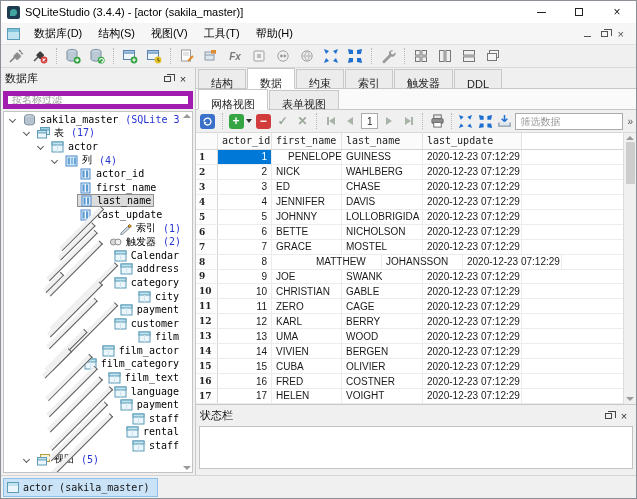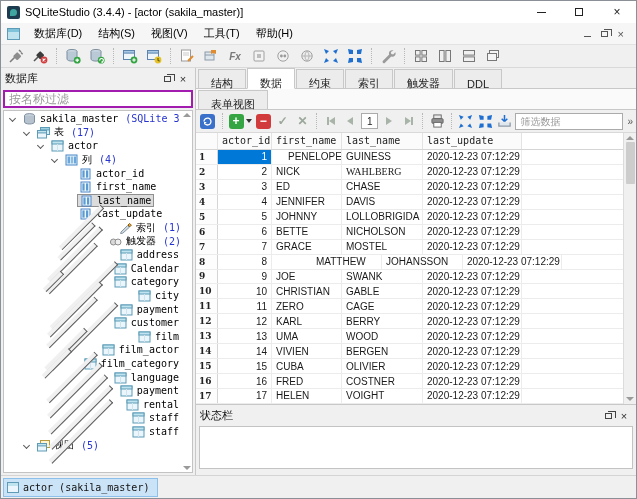--- a/index.html
+++ b/index.html
@@ -36,21 +36,21 @@
   .main { flex:1 1 auto; display:flex; min-height:0; }
 
   
   .left-panel { width:195px; flex:0 0 auto; display:flex; flex-direction:column; border-right:1px solid #c8c8c8; background:#f0f0f0; }
   .panel-header { height:21px; display:flex; align-items:center; padding:0 4px; font-size:11px; color:#111; flex:0 0 auto; }
   .panel-header .ph-title { flex:1; }
   .ph-btn { width:16px; height:16px; display:flex; align-items:center; justify-content:center; color:#333; font-size:11px; }
   .g-float { width:7px; height:6px; border:1px solid #444; position:relative; display:inline-block; }
   .g-float::before{ content:""; position:absolute; left:2px; top:-3px; width:7px; height:6px; border:1px solid #444; border-bottom:none; border-left:none; }
   .filter-box { padding:0 2px 2px 2px; flex:0 0 auto; }
-  .filter-box input { width:100%; height:18px; border:2px solid #a21caf; font-size:12px; padding:0 4px; font-family:"Liberation Sans", sans-serif; }
+  .filter-box input { width:100%; height:18px; border:5px solid #a21caf; font-size:10px; padding:0 4px; font-family:"Liberation Sans", sans-serif; }
   .filter-box input::placeholder { color:#9a9a9a; }
   .tree-wrap { flex:1 1 auto; background:#fff; border:1px solid #c3c3c3; margin:0 2px 2px 2px; position:relative; overflow:hidden; display:flex; }
   .tree { flex:1; overflow:hidden; padding-top:1px; }
   .tree-row { height:13.6px; display:flex; align-items:center; font-family:"DejaVu Sans Mono", monospace; font-size:10px; white-space:nowrap; color:#000; }
   .chev { width:5px; height:5px; border-right:1px solid #5a5a5a; border-bottom:1px solid #5a5a5a; display:inline-block; flex:0 0 auto; margin-right:6px; }
   .chev.down { transform:rotate(45deg); }
   .chev.right { transform:rotate(-45deg); }
   .chev.none { border:none; }
   .t-ico { width:13px; height:11px; margin-right:4px; flex:0 0 auto; display:inline-flex; }
   .t-label-wrap { display:flex; align-items:center; padding:0 2px;justify-content:center; }
@@ -448,36 +448,36 @@
             <div class="tree-row" style="padding-left: 34px;">
               <span class="chev right"></span>
               <span class="t-label-wrap">
                 <span class="t-ico">
                   <svg width="13" height="12" viewBox="0 0 13 12">
                     <rect x="1" y="1" width="11" height="10" fill="#eaf6fb" stroke="#5d9bb7"></rect>
                     <rect x="1" y="1" width="11" height="3" fill="#bfe3ef" stroke="#5d9bb7"></rect>
                     <line x1="6.5" y1="4" x2="6.5" y2="11" stroke="#cfe4ec"></line>
                   </svg>
                 </span>
+                <span>Calendar</span>
+              </span>
+            </div>
+            <div class="tree-row" style="padding-left: 34px;">
+              <span class="chev right"></span>
+              <span class="t-label-wrap">
+                <span class="t-ico">
+                  <svg width="13" height="12" viewBox="0 0 13 12">
+                    <rect x="1" y="1" width="11" height="10" fill="#eaf6fb" stroke="#5d9bb7"></rect>
+                    <rect x="1" y="1" width="11" height="3" fill="#bfe3ef" stroke="#5d9bb7"></rect>
+                    <line x1="6.5" y1="4" x2="6.5" y2="11" stroke="#cfe4ec"></line>
+                  </svg>
+                </span>
                 <span>address</span>
               </span>
             </div>
-            <div class="tree-row" style="padding-left: 34px;">
-              <span class="chev right"></span>
-              <span class="t-label-wrap">
-                <span class="t-ico">
-                  <svg width="13" height="12" viewBox="0 0 13 12">
-                    <rect x="1" y="1" width="11" height="10" fill="#eaf6fb" stroke="#5d9bb7"></rect>
-                    <rect x="1" y="1" width="11" height="3" fill="#bfe3ef" stroke="#5d9bb7"></rect>
-                    <line x1="6.5" y1="4" x2="6.5" y2="11" stroke="#cfe4ec"></line>
-                  </svg>
-                </span>
-                <span>Calendar</span>
-              </span>
-            </div>
             <div class="tree-row" style="padding-left: 37px; gap: 40px;">
               <span class="chev right"></span>
               <span class="t-label-wrap">
                 <span class="t-ico">
                   <svg width="13" height="12" viewBox="0 0 13 12">
                     <rect x="1" y="1" width="11" height="10" fill="#eaf6fb" stroke="#5d9bb7"></rect>
                     <rect x="1" y="1" width="11" height="3" fill="#bfe3ef" stroke="#5d9bb7"></rect>
                     <line x1="6.5" y1="4" x2="6.5" y2="11" stroke="#cfe4ec"></line>
                   </svg>
                 </span>
@@ -565,20 +565,33 @@
             <div class="tree-row" style="padding-left: 34px;">
               <span class="chev right"></span>
               <span class="t-label-wrap">
                 <span class="t-ico">
                   <svg width="13" height="12" viewBox="0 0 13 12">
                     <rect x="1" y="1" width="11" height="10" fill="#eaf6fb" stroke="#5d9bb7"></rect>
                     <rect x="1" y="1" width="11" height="3" fill="#bfe3ef" stroke="#5d9bb7"></rect>
                     <line x1="6.5" y1="4" x2="6.5" y2="11" stroke="#cfe4ec"></line>
                   </svg>
                 </span>
+                <span>film_text</span>
+              </span>
+            </div>
+            <div class="tree-row" style="padding-left: 34px;">
+              <span class="chev right"></span>
+              <span class="t-label-wrap">
+                <span class="t-ico">
+                  <svg width="13" height="12" viewBox="0 0 13 12">
+                    <rect x="1" y="1" width="11" height="10" fill="#eaf6fb" stroke="#5d9bb7"></rect>
+                    <rect x="1" y="1" width="11" height="3" fill="#bfe3ef" stroke="#5d9bb7"></rect>
+                    <line x1="6.5" y1="4" x2="6.5" y2="11" stroke="#cfe4ec"></line>
+                  </svg>
+                </span>
                 <span>language</span>
               </span>
             </div>
             <div class="tree-row" style="padding-left: 34px;">
               <span class="chev right"></span>
               <span class="t-label-wrap">
                 <span class="t-ico">
                   <svg width="13" height="12" viewBox="0 0 13 12">
                     <rect x="1" y="1" width="11" height="10" fill="#eaf6fb" stroke="#5d9bb7"></rect>
                     <rect x="1" y="1" width="11" height="3" fill="#bfe3ef" stroke="#5d9bb7"></rect>
@@ -591,34 +604,34 @@
             <div class="tree-row" style="padding-left: 34px;">
               <span class="chev right"></span>
               <span class="t-label-wrap">
                 <span class="t-ico">
                   <svg width="13" height="12" viewBox="0 0 13 12">
                     <rect x="1" y="1" width="11" height="10" fill="#eaf6fb" stroke="#5d9bb7"></rect>
                     <rect x="1" y="1" width="11" height="3" fill="#bfe3ef" stroke="#5d9bb7"></rect>
                     <line x1="6.5" y1="4" x2="6.5" y2="11" stroke="#cfe4ec"></line>
                   </svg>
                 </span>
+                <span>staff</span>
+              </span>
+            </div>
+            <div class="tree-row" style="padding-left: 34px;">
+              <span class="chev right"></span>
+              <span class="t-label-wrap">
+                <span class="t-ico">
+                  <svg width="13" height="12" viewBox="0 0 13 12">
+                    <rect x="1" y="1" width="11" height="10" fill="#eaf6fb" stroke="#5d9bb7"></rect>
+                    <rect x="1" y="1" width="11" height="3" fill="#bfe3ef" stroke="#5d9bb7"></rect>
+                    <line x1="6.5" y1="4" x2="6.5" y2="11" stroke="#cfe4ec"></line>
+                  </svg>
+                </span>
                 <span>rental</span>
-              </span>
-            </div>
-            <div class="tree-row" style="padding-left: 34px;">
-              <span class="chev right"></span>
-              <span class="t-label-wrap">
-                <span class="t-ico">
-                  <svg width="13" height="12" viewBox="0 0 13 12">
-                    <rect x="1" y="1" width="11" height="10" fill="#eaf6fb" stroke="#5d9bb7"></rect>
-                    <rect x="1" y="1" width="11" height="3" fill="#bfe3ef" stroke="#5d9bb7"></rect>
-                    <line x1="6.5" y1="4" x2="6.5" y2="11" stroke="#cfe4ec"></line>
-                  </svg>
-                </span>
-                <span>staff</span>
               </span>
             </div>
             <div class="tree-row" style="padding-left: 34px;">
               <span class="chev right"></span>
               <span class="t-label-wrap">
                 <span class="t-ico">
                   <svg width="13" height="12" viewBox="0 0 13 12">
                     <rect x="1" y="1" width="11" height="10" fill="#eaf6fb" stroke="#5d9bb7"></rect>
                     <rect x="1" y="1" width="11" height="3" fill="#bfe3ef" stroke="#5d9bb7"></rect>
                     <line x1="6.5" y1="4" x2="6.5" y2="11" stroke="#cfe4ec"></line>
@@ -652,20 +665,21 @@
     <div class="right">
       <div class="tabs" id="tabs-main">
           <span class="tab">结构</span>
           <span class="tab active">数据</span>
           <span class="tab">约束</span>
           <span class="tab">索引</span>
           <span class="tab">触发器</span>
           <span class="tab">DDL</span>
         </div>
       <div class="tabs" id="tabs-view" style="background:#fafafa;">
+          <span class="tab active">网格视图</span>
           <span class="tab">表单视图</span>
         </div>
 
       <div class="data-toolbar">
         <span class="dt-btn">
           <span class="sq blue">
               <svg width="11" height="11" viewBox="0 0 12 12">
                 <path d="M2.2 6 a3.8 3.8 0 1 1 1.2 2.8" stroke="#fff" stroke-width="1.4" fill="none"></path>
                 <path d="M2.2 9.6 V6.6 h3 z" fill="#fff"></path>
               </svg>
@@ -756,21 +770,21 @@
                 <span class="g-cell num selcell" style="width: 54px; flex: 0 0 auto;">1</span>
                 <span class="g-cell" style="width: 70px; flex: 0 0 auto; padding-left: 16px;">PENELOPE</span>
                 <span class="g-cell" style="width: 81px; flex: 0 0 auto;">GUINESS</span>
                 <span class="g-cell" style="width: 99px; flex: 0 0 auto;">2020-12-23 07:12:29</span>
                 <span class="g-filler"></span>
               </div>
               <div class="g-row">
                 <span class="g-rownum">2</span>
                 <span class="g-cell num" style="width: 54px; flex: 0 0 auto;">2</span>
                 <span class="g-cell" style="width: 70px; flex: 0 0 auto;">NICK</span>
-                <span class="g-cell" style="width: 81px; flex: 0 0 auto; font-family: Liberation Serif, serif;">WAHLBERG</span>
+                <span class="g-cell" style="width: 81px; flex: 0 0 auto;">WAHLBERG</span>
                 <span class="g-cell" style="width: 99px; flex: 0 0 auto;">2020-12-23 07:12:29</span>
                 <span class="g-filler"></span>
               </div>
               <div class="g-row">
                 <span class="g-rownum">3</span>
                 <span class="g-cell num" style="width: 54px; flex: 0 0 auto;">3</span>
                 <span class="g-cell" style="width: 70px; flex: 0 0 auto;">ED</span>
                 <span class="g-cell" style="width: 81px; flex: 0 0 auto;">CHASE</span>
                 <span class="g-cell" style="width: 99px; flex: 0 0 auto;">2020-12-23 07:12:29</span>
                 <span class="g-filler"></span>

